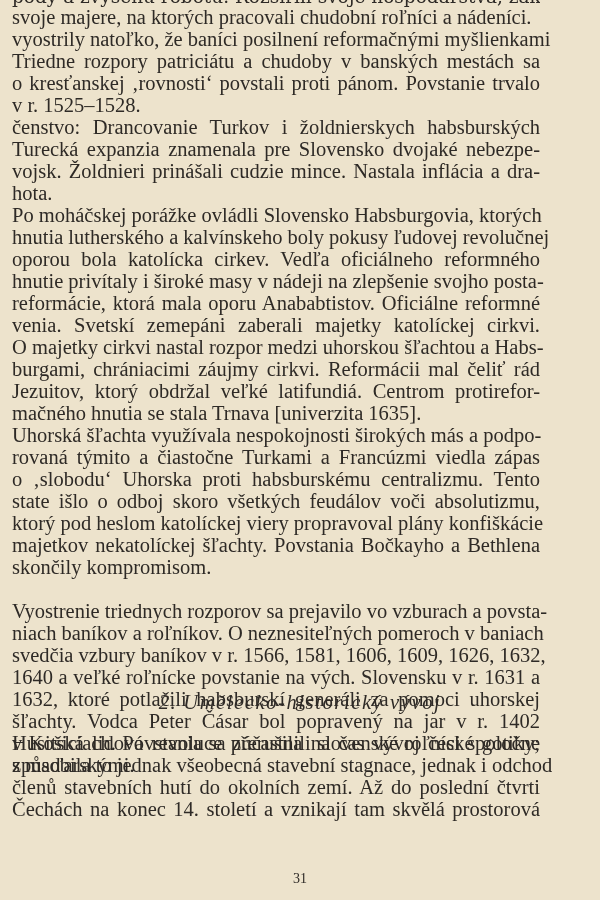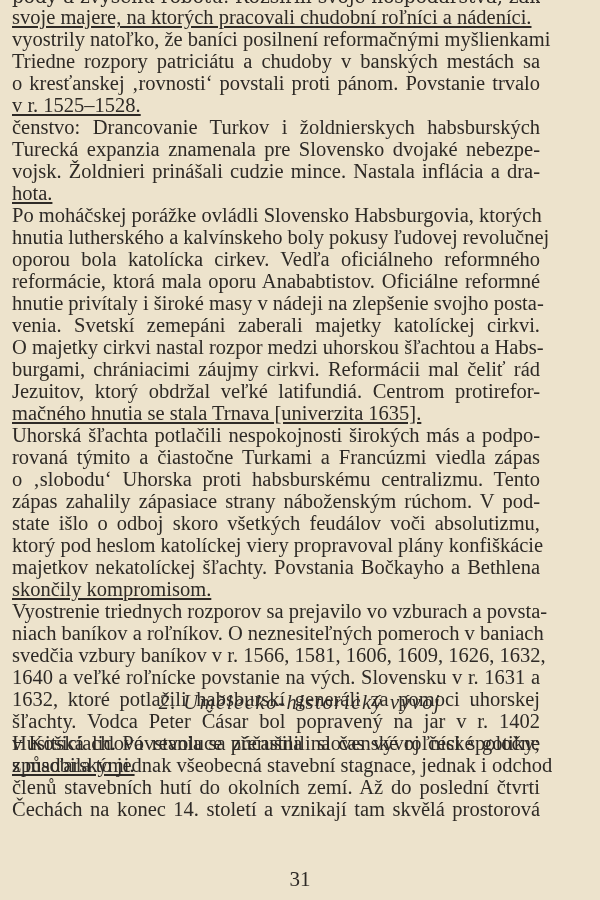--- a/index.html
+++ b/index.html
@@ -37,21 +37,20 @@
     height: 22px;
     line-height: 22px;
     font-family: "Liberation Serif", "DejaVu Serif", serif;
     font-size: 20.5px;
     white-space: nowrap;
     text-align: justify;
     text-align-last: justify;
   }
   .line.last {
     text-align-last: left;
-    text-decoration: underline;
   }
   .heading {
     position: absolute;
     left: 0;
     width: 600px;
     top: 690px;
     text-align: center;
     font-family: "Liberation Serif", "DejaVu Serif", serif;
     font-size: 20.5px;
     letter-spacing: 1.6px;
@@ -59,21 +58,21 @@
     font-style: italic;
   }
   .heading .num { padding-right: 6px; }
   .folio {
     position: absolute;
     left: 0;
     width: 600px;
     top: 868px;
     text-align: center;
     font-family: "Liberation Serif", "DejaVu Serif", serif;
-    font-size: 21px;
+    font-size: 14px;
     line-height: 22px;
   }
 </style>
 </head>
 <body>
 
 <div class="cut-line">
   <span>pôdy a zvýšenú robotu. Rozšírili svoje hospodárstva, zakladali</span>
 </div>
 
@@ -92,34 +91,33 @@
   <span class="line">čenstvo: Drancovanie Turkov i žoldnierskych habsburských</span>
   <span class="line">Turecká expanzia znamenala pre Slovensko dvojaké nebezpe-</span>
   <span class="line">vojsk. Žoldnieri prinášali cudzie mince. Nastala inflácia a dra-</span>
   <span class="line last">hota.</span>
 </div>
 
 <div class="block" style="top:204px">
   <span class="line">Po moháčskej porážke ovládli Slovensko Habsburgovia, ktorých</span>
   <span class="line">hnutia lutherského a kalvínskeho boly pokusy ľudovej revolučnej</span>
   <span class="line">oporou bola katolícka cirkev. Vedľa oficiálneho reformného</span>
+  <span class="line">hnutie privítaly i široké masy v nádeji na zlepšenie svojho posta-</span>
   <span class="line">reformácie, ktorá mala oporu Anababtistov. Oficiálne reformné</span>
-  <span class="line">hnutie privítaly i široké masy v nádeji na zlepšenie svojho posta-</span>
   <span class="line">venia. Svetskí zemepáni zaberali majetky katolíckej cirkvi.</span>
   <span class="line">O majetky cirkvi nastal rozpor medzi uhorskou šľachtou a Habs-</span>
   <span class="line">burgami, chrániacimi záujmy cirkvi. Reformácii mal čeliť rád</span>
   <span class="line">Jezuitov, ktorý obdržal veľké latifundiá. Centrom protirefor-</span>
   <span class="line last">mačného hnutia se stala Trnava [univerzita 1635].</span>
 </div>
 
 <div class="block" style="top:424px">
-  <span class="line">Uhorská šľachta potlačili nespokojnosti širokých más a podpo-</span>
+  <span class="line">Uhorská šľachta využívala nespokojnosti širokých más a podpo-</span>
   <span class="line">rovaná týmito a čiastočne Turkami a Francúzmi viedla zápas</span>
   <span class="line">o ‚slobodu‘ Uhorska proti habsburskému centralizmu. Tento</span>
-  <span class="line">zápas zahalily zápasiace strany náboženským rúchom. V pod-</span>
   <span class="line">state išlo o odboj skoro všetkých feudálov voči absolutizmu,</span>
   <span class="line">ktorý pod heslom katolíckej viery propravoval plány konfiškácie</span>
   <span class="line">majetkov nekatolíckej šľachty. Povstania Bočkayho a Bethlena</span>
   <span class="line last">skončily kompromisom.</span>
 </div>
 
 <div class="block" style="top:600px">
   <span class="line">Vyostrenie triednych rozporov sa prejavilo vo vzburach a povsta-</span>
   <span class="line">niach baníkov a roľníkov. O neznesiteľných pomeroch v baniach</span>
   <span class="line">svedčia vzbury baníkov v r. 1566, 1581, 1606, 1609, 1626, 1632,</span>

